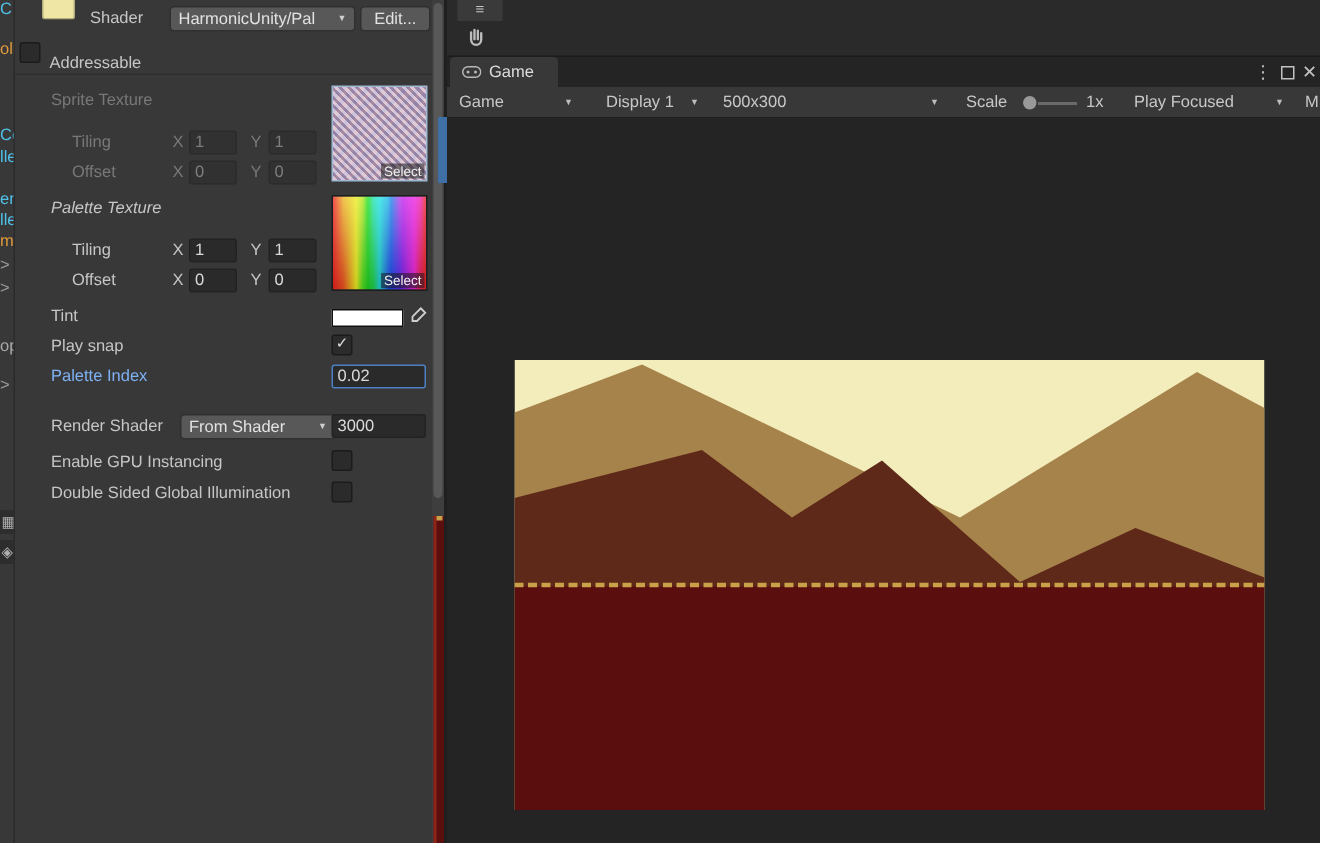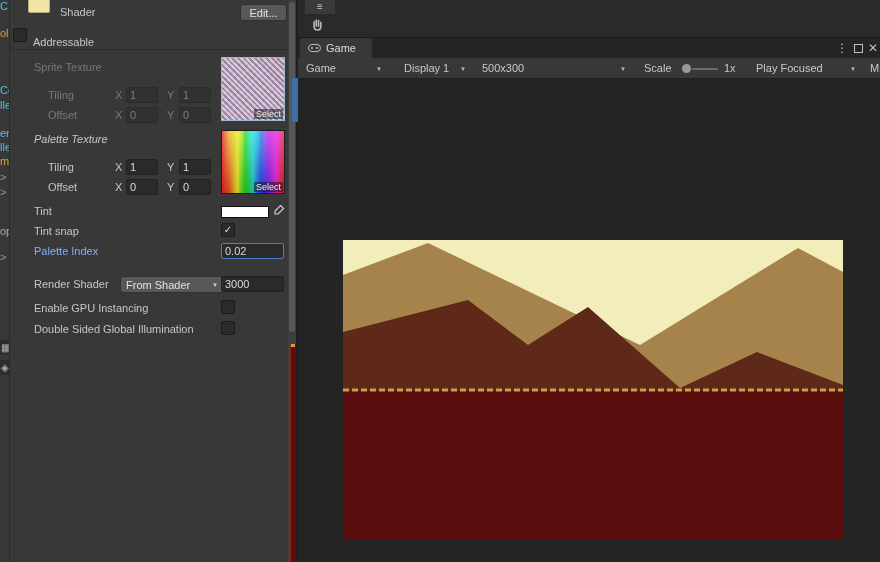--- a/index.html
+++ b/index.html
@@ -100,20 +100,24 @@
     <span class="strip-icon" style="top: 340px;">▦</span>
     <span class="strip-icon" style="top: 360px;">◈</span>
   </div>
 
 <div id="inspector">
 
   <div class="abs" style="left:18px; top:0; width:22px; height:13px; background:#efe6a6;
               border:1px solid rgba(0,0,0,.25); border-top:none; border-radius:0 0 2px 2px;"></div>
 
   <span class="label" style="left:50px; top:6px;">Shader</span>
+  <div class="dropdown" style="left:103px; top:4px; width:124px;">
+    <span>HarmonicUnity/Pal</span>
+    <span class="caret">▼</span>
+  </div>
   <div class="btn" style="left:230px; top:4px; width:47px;">
     <span>Edit...</span>
   </div>
 
   <div class="checkbox" style="left:3px; top:28px;"></div>
   <span class="label" style="left:23px; top:36px;">Addressable</span>
 
   <div class="sep" style="top:49px;"></div>
 
   <span class="label dim" style="left:24px; top:61px;">Sprite Texture</span>
@@ -151,21 +155,21 @@
   </div>
 
   <span class="label" style="left:24px; top:205px;">Tint</span>
   <div class="swatch" style="left:211px; top:206px; width:48px; height:12px;"></div>
   <div class="abs" style="left:263px; top:204px; width:14px; height:15px;">
     <svg width="12" height="12" viewBox="0 0 12 12">
       <path d="M7.5 1.5 L10.5 4.5 L5 10 L2 10 L2 7 Z" fill="none" stroke="#cfcfcf" stroke-width="1.2"></path>
     </svg>
   </div>
 
-  <span class="label" style="left:24px; top:225px;">Tint snap</span>
+  <span class="label" style="left:24px; top:225px;">Play snap</span>
   <div class="checkbox" style="left:211px; top:223px;">
     <span>✓</span>
   </div>
 
   <span class="label blue" style="left:24px; top:245px;">Palette Index</span>
   <div class="field focus" style="left:211px; top:243px; width:63px;">0.02</div>
 
   <span class="label" style="left:24px; top:278px;">Render Shader</span>
   <div class="dropdown" style="left:110px; top:276px; width:104px;">
     <span>From Shader</span>

